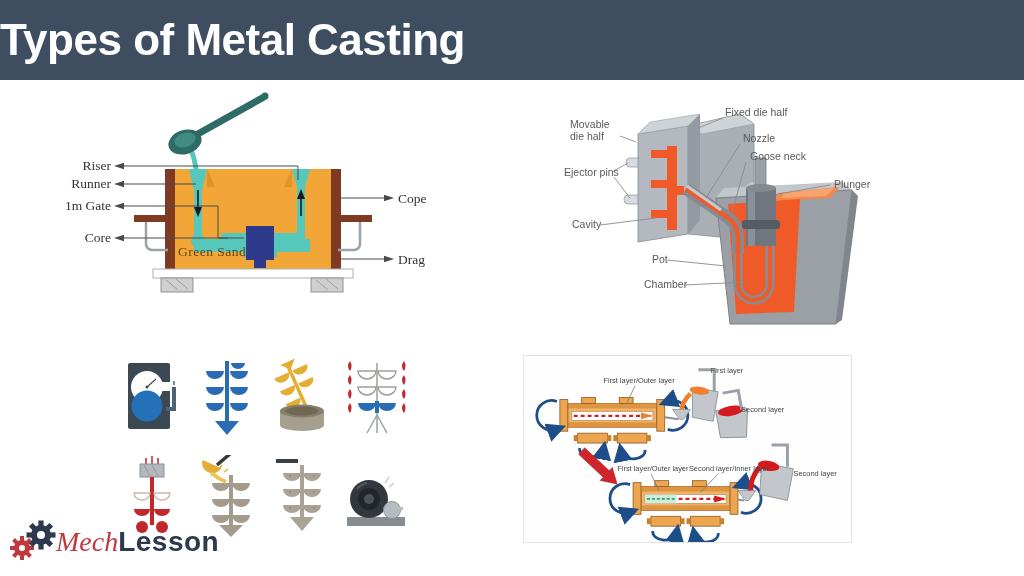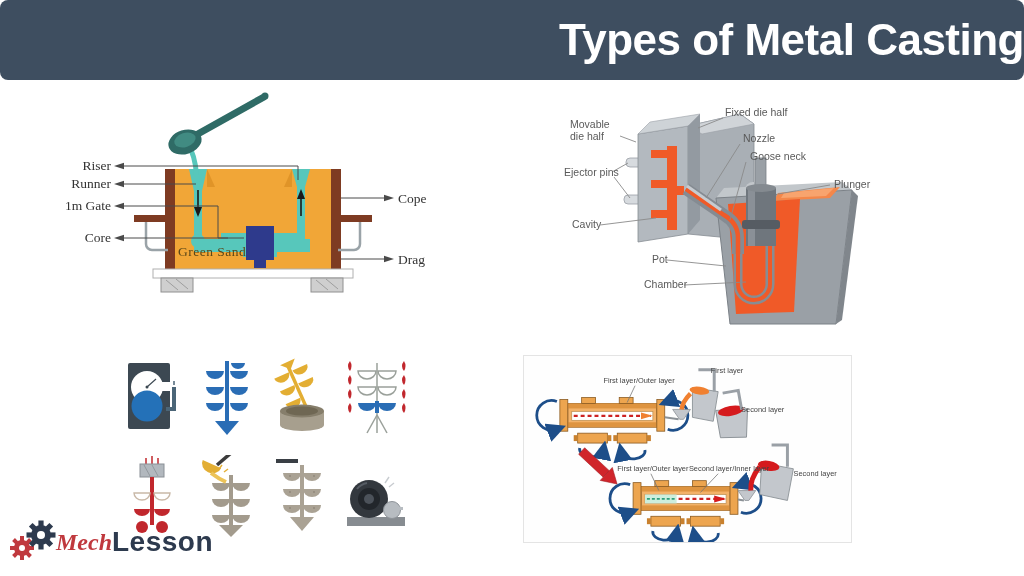--- a/index.html
+++ b/index.html
@@ -1,32 +1,32 @@
 <!DOCTYPE html>
 <html><head>
 <meta charset="utf-8">
 <style>
   html,body{margin:0;padding:0;background:#fff;}
   .stage{position:relative;width:1024px;height:576px;background:#ffffff;overflow:hidden;
          font-family:"Liberation Sans",sans-serif;}
   .banner{position:absolute;left:0;top:0;width:1024px;height:80px;background:#3E4E60;
-          display:flex;align-items:center;justify-content:flex-end;border-radius:8px;}
+          display:flex;align-items:center;justify-content:flex-start;}
   .banner h1{margin:0;color:#ffffff;font-size:44px;font-weight:bold;letter-spacing:-0.5px;
              font-family:"Liberation Sans",sans-serif;}
   .quad{position:absolute;}
   .sand{left:58px;top:88px;width:405px;height:235px;}
   .die{left:540px;top:88px;width:460px;height:258px;}
   .centrifugal{left:523px;top:355px;width:327px;height:186px;background:#fefefe;
                border:1px solid #e4e4e4;}
   .icons{position:absolute;left:114px;top:352px;display:grid;
          grid-template-columns:repeat(4,75px);grid-auto-rows:98px;
          align-items:center;justify-items:center;}
   .logo{position:absolute;left:10px;top:520px;display:flex;align-items:center;}
-  .logo .mech{font-family:"Liberation Serif",serif;font-style:italic;font-weight:bold;
-              font-size:24px;color:#C0393E;margin-left:-4px;}
+  .logo .mech{font-family:"Liberation Serif",serif;font-style:italic;font-weight:normal;
+              font-size:28px;color:#C0393E;margin-left:-4px;}
   .logo .lesson{font-family:"Liberation Sans",sans-serif;font-weight:bold;
                 font-size:28px;color:#2D3A4E;letter-spacing:0.5px;}
   svg text{font-family:"Liberation Sans",sans-serif;}
   text.serifLbl{font-family:"Liberation Serif",serif;font-size:13.5px;fill:#333333;}
   text.dieLbl{font-size:10.5px;fill:#5a5a5a;}
   text.cfLbl{font-size:7.5px;fill:#444444;}
 </style>
 </head>
 <body>
 

